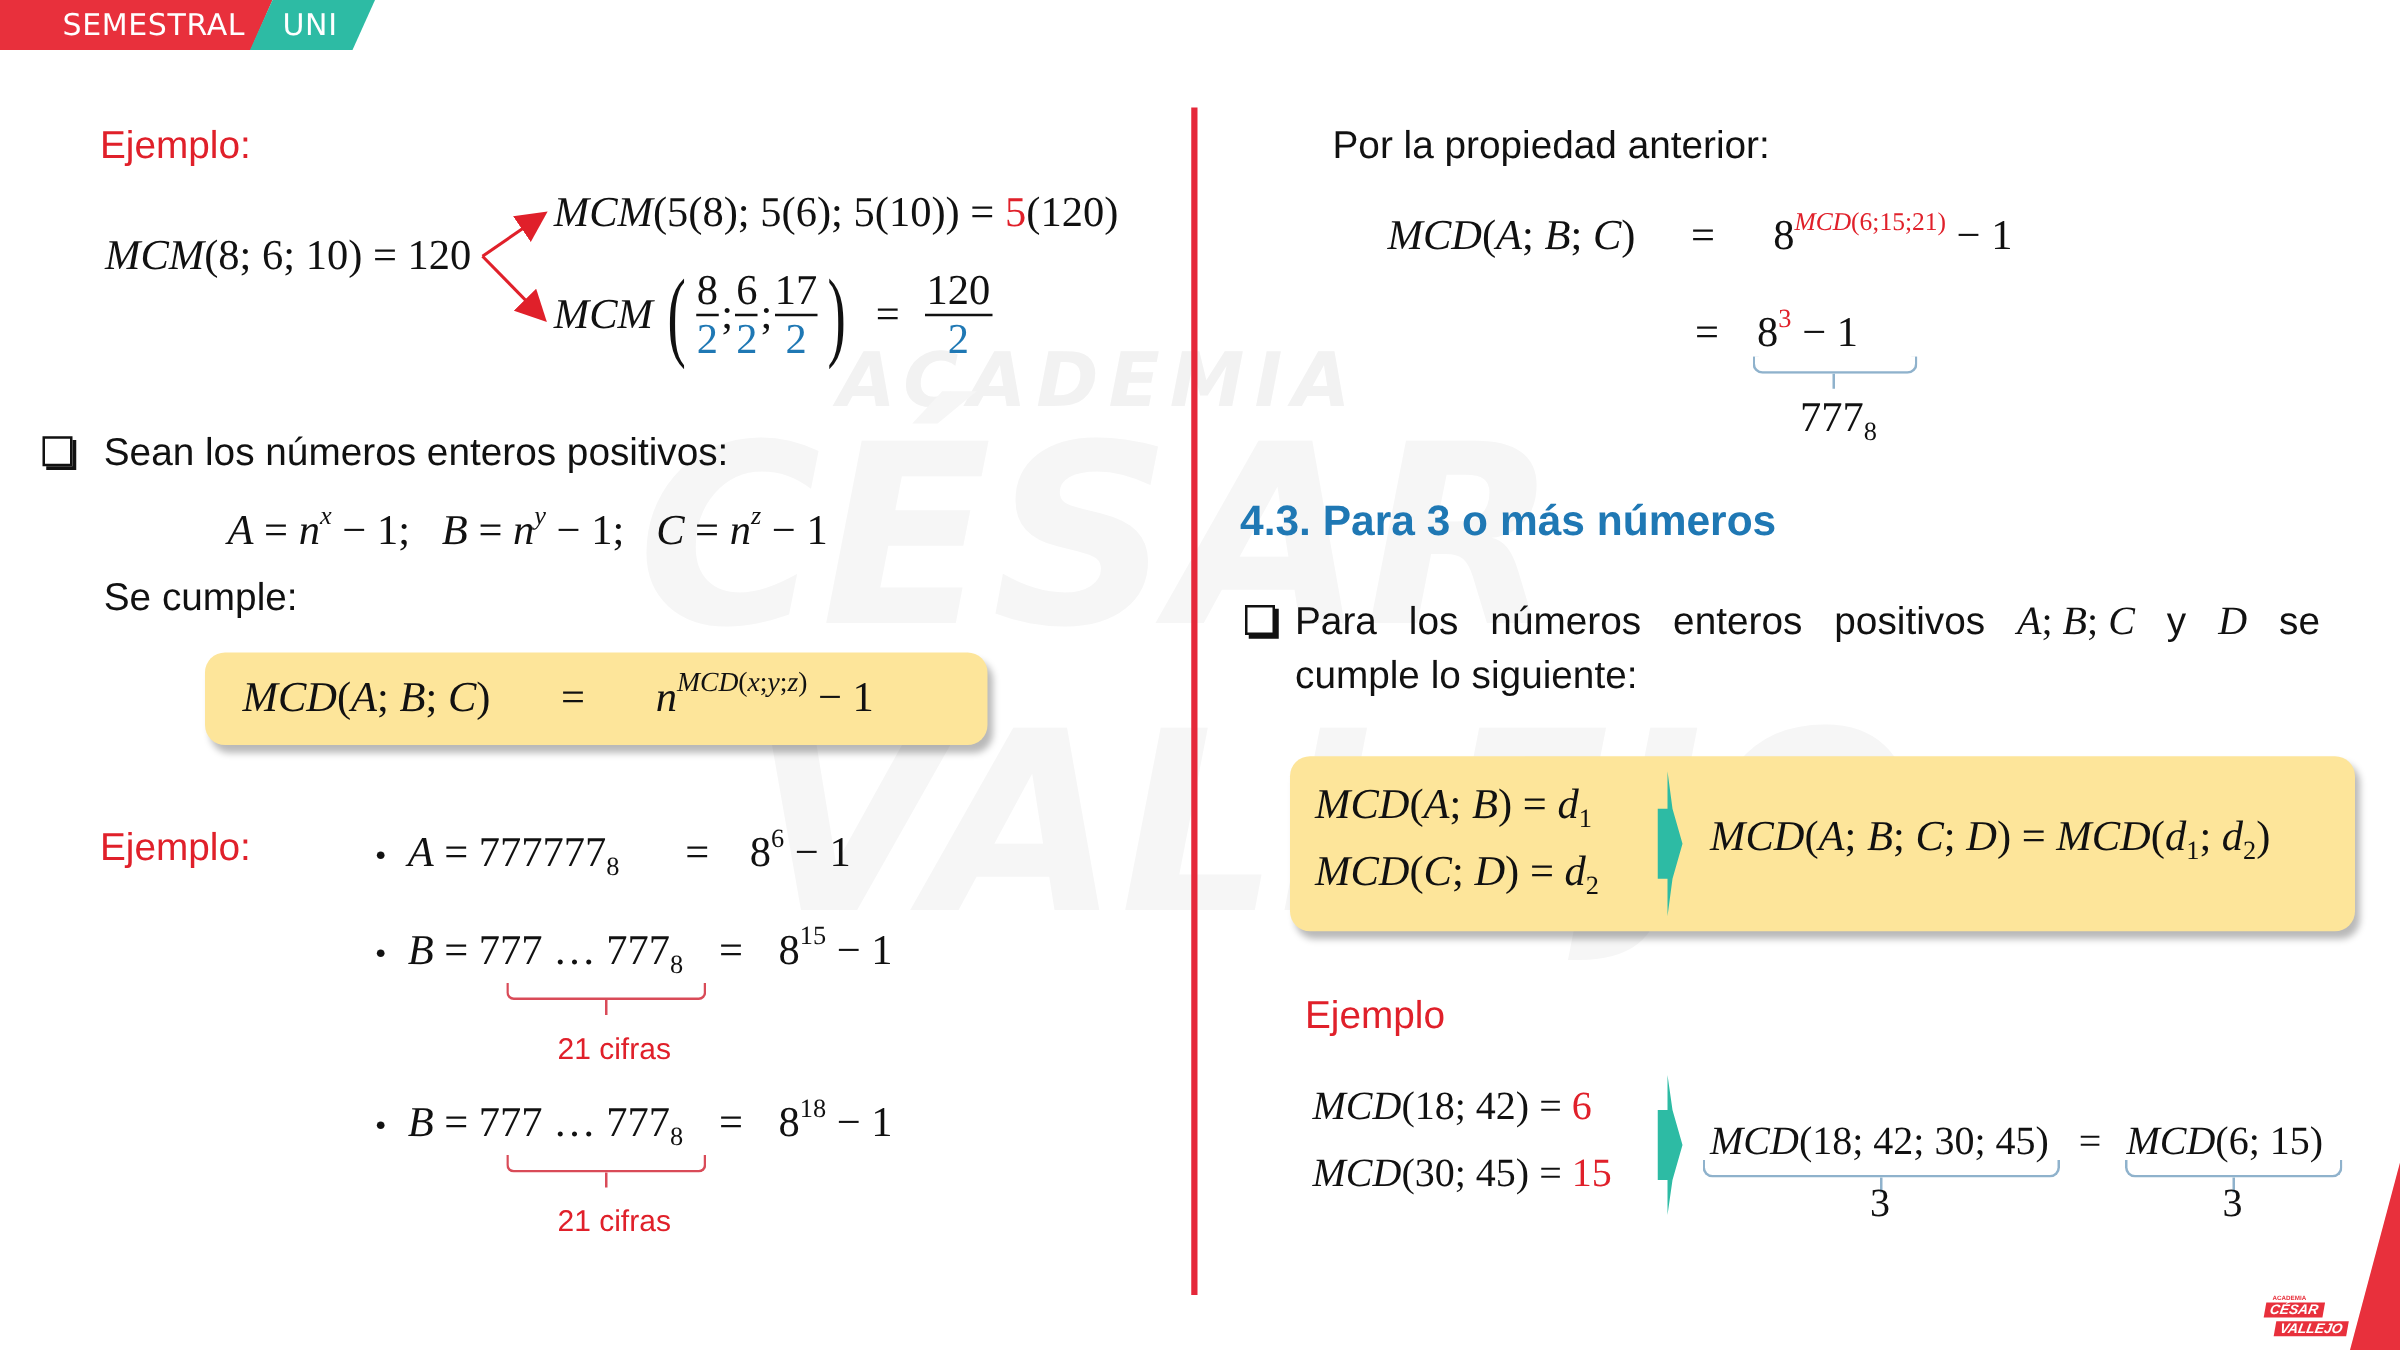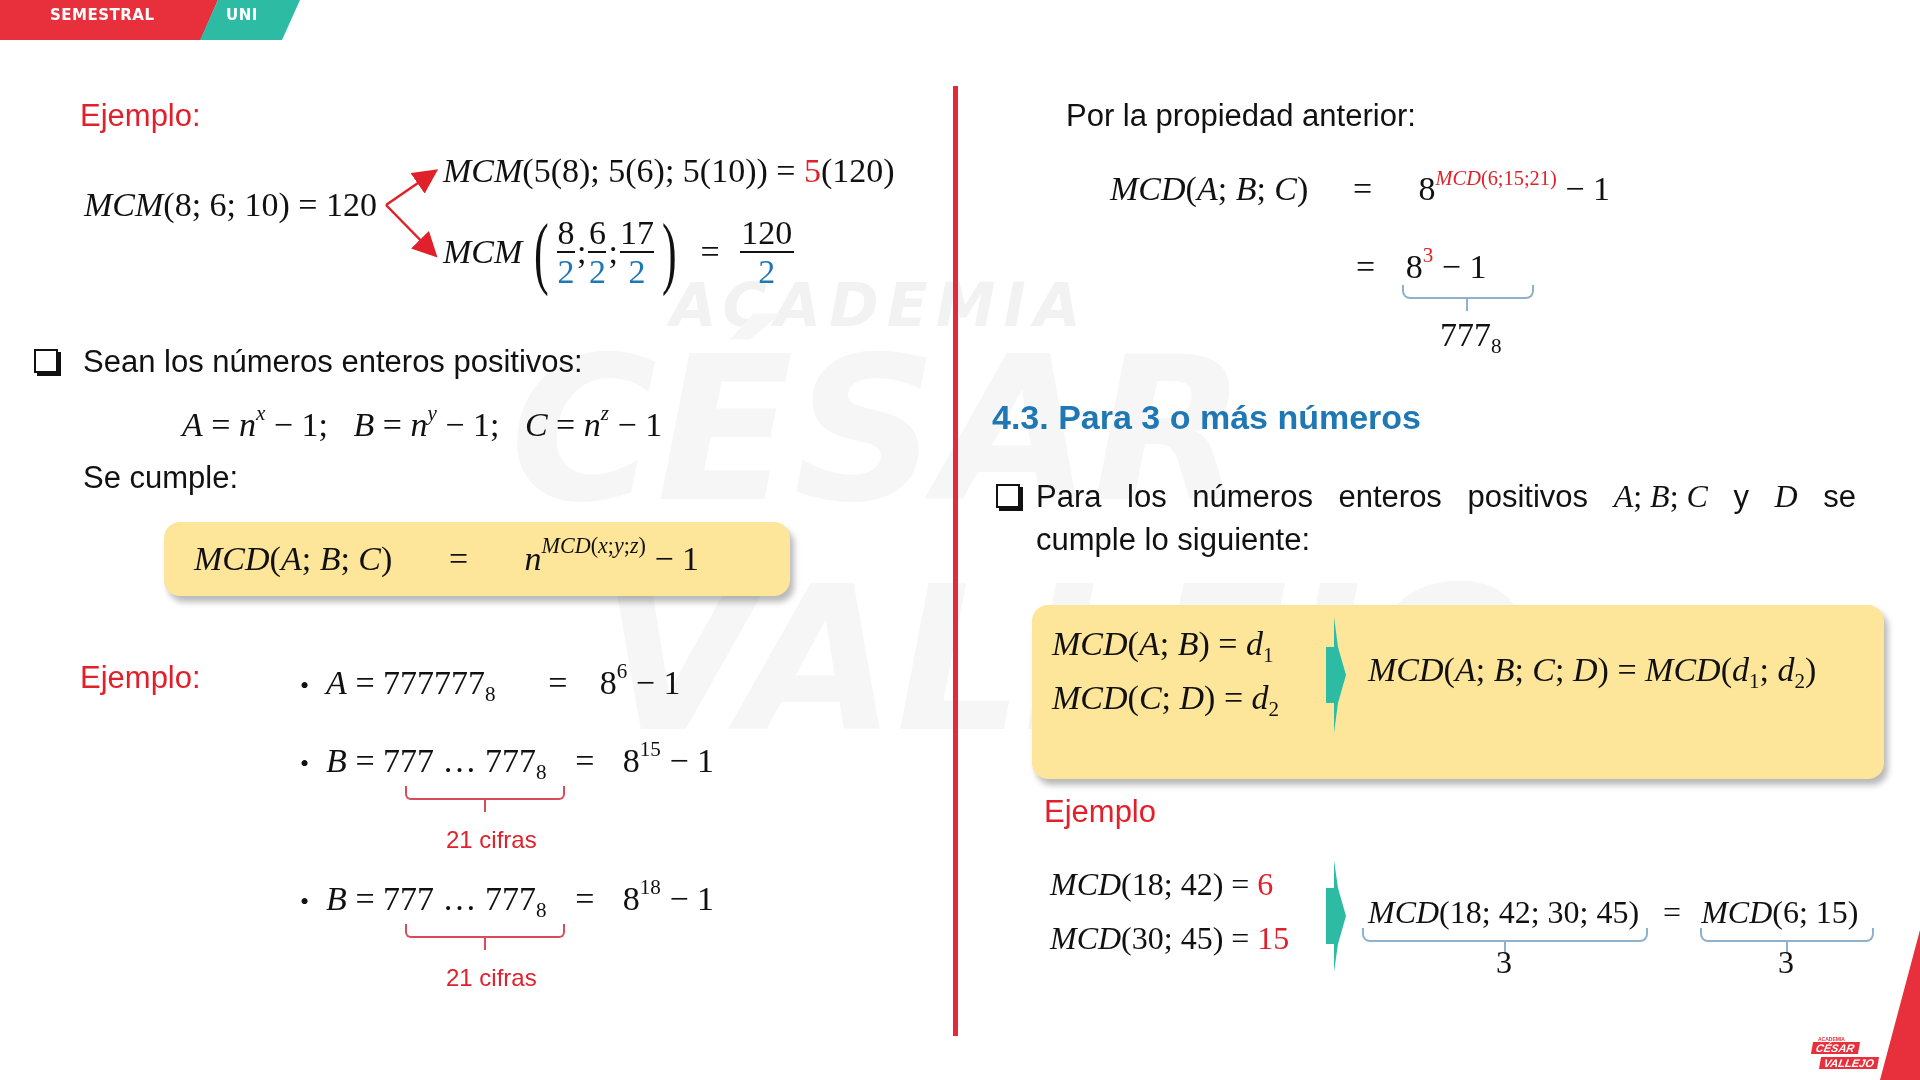--- a/index.html
+++ b/index.html
@@ -22,22 +22,22 @@
     position:absolute; left:0; top:0; height:40px; width:218px;
     background:#e8303c;
     clip-path:polygon(0 0,100% 0,92% 100%,0 100%);
   }
   .banner .teal-part {
     position:absolute; left:200px; top:0; height:40px; width:100px;
     background:#2dbba4;
     clip-path:polygon(18% 0,100% 0,82% 100%,0 100%);
   }
   .banner span {
-    position:absolute; top:6px; color:#fff; font-weight:bold;
-    font-family:"DejaVu Sans", sans-serif; font-size:15px; letter-spacing:0.5px;
+    position:absolute; top:6px; color:#fff; font-weight:normal;
+    font-family:"DejaVu Sans", sans-serif; font-size:24px; letter-spacing:0.5px;
   }
 
   
   .divider { left:953px; top:86px; width:5px; height:950px; background:#e5283a; }
 
   
   .watermark {
     left:480px; top:270px; width:720px; height:520px;
     color:#f3f3f3; font-family:"DejaVu Sans", sans-serif; font-weight:bold; font-style:italic;
     pointer-events:none;
@@ -204,21 +204,21 @@
   <span>números</span>
   <span>enteros</span>
   <span>positivos</span>
   <span class="math" style="font-size:32px;"><i>A</i>; <i>B</i>; <i>C</i></span>
   <span>y</span>
   <span class="math" style="font-size:32px;"><i>D</i></span>
   <span>se</span>
 </div>
 <div class="abs body-text" style="left:1036px; top:522px;">cumple lo siguiente:</div>
 
-<div class="abs yellow-box" style="left:1032px; top:605px; width:852px; height:174px;">
+<div class="abs yellow-box" style="left:1032px; top:605px; width:852px; height:140px;">
   <div class="abs math" style="left:20px; top:20px;">
     <i>MCD</i>(<i>A</i>; <i>B</i>) = <i>d</i><sub>1</sub>
   </div>
   <div class="abs math" style="left:20px; top:74px;">
     <i>MCD</i>(<i>C</i>; <i>D</i>) = <i>d</i><sub>2</sub>
   </div>
   <svg class="abs" style="left:294px; top:12px;" width="24" height="116">
     <polygon points="8,0 12,30 20,58 12,86 8,116 8,86 0,86 0,30 8,30" fill="#2dbba4"></polygon>
   </svg>
   <div class="abs math" style="left:336px; top:46px;">

